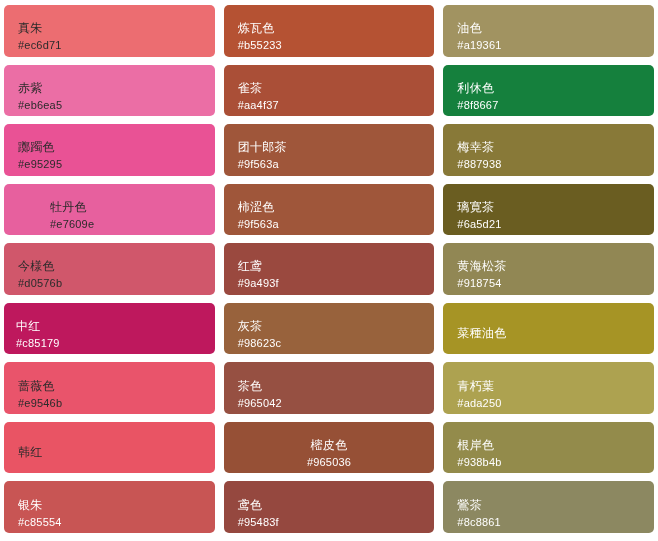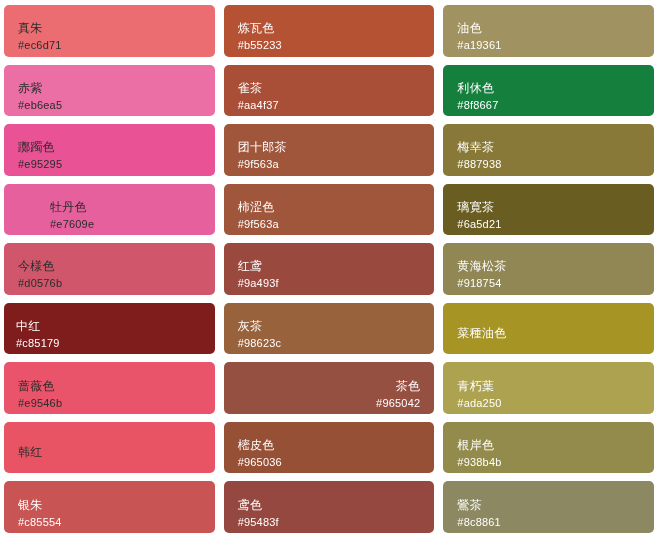--- a/index.html
+++ b/index.html
@@ -113,47 +113,47 @@
       <div class="swatch-hex">#d0576b</div>
     </div>
     <div class="swatch light-text" style="background: rgb(154, 73, 63); grid-area: 5 / 2;">
       <div class="swatch-name">红鸢</div>
       <div class="swatch-hex">#9a493f</div>
     </div>
     <div class="swatch light-text" style="background: rgb(145, 135, 84); grid-area: 5 / 3;">
       <div class="swatch-name">黄海松茶</div>
       <div class="swatch-hex">#918754</div>
     </div>
-    <div class="swatch light-text" style="background: #7f1d1d; grid-area: 6 / 1; padding-left: 12px;">
+    <div class="swatch light-text" style="background: #be185d; grid-area: 6 / 1; padding-left: 12px;">
       <div class="swatch-name">中红</div>
       <div class="swatch-hex">#c85179</div>
     </div>
     <div class="swatch light-text" style="background: rgb(152, 98, 60); grid-area: 6 / 2;">
       <div class="swatch-name">灰茶</div>
       <div class="swatch-hex">#98623c</div>
     </div>
     <div class="swatch light-text" style="background: rgb(166, 148, 37); grid-area: 6 / 3;">
       <div class="swatch-name">菜種油色</div>
     </div>
     <div class="swatch dark-text" style="background: rgb(233, 84, 107); grid-area: 7 / 1;">
       <div class="swatch-name">蔷薇色</div>
       <div class="swatch-hex">#e9546b</div>
     </div>
-    <div class="swatch light-text" style="background: rgb(150, 80, 66); grid-area: 7 / 2; align-items: flex-end;">
+    <div class="swatch light-text" style="background: rgb(150, 80, 66); grid-area: 7 / 2;">
       <div class="swatch-name">茶色</div>
       <div class="swatch-hex">#965042</div>
     </div>
     <div class="swatch light-text" style="background: rgb(173, 162, 80); grid-area: 7 / 3;">
       <div class="swatch-name">青朽葉</div>
       <div class="swatch-hex">#ada250</div>
     </div>
     <div class="swatch dark-text" style="background: rgb(233, 84, 100); grid-area: 8 / 1;">
       <div class="swatch-name">韩红</div>
     </div>
-    <div class="swatch light-text" style="background: rgb(150, 80, 54); grid-area: 8 / 2;">
+    <div class="swatch light-text" style="background: rgb(150, 80, 54); grid-area: 8 / 2; align-items: center;">
       <div class="swatch-name">樒皮色</div>
       <div class="swatch-hex">#965036</div>
     </div>
     <div class="swatch light-text" style="background: rgb(147, 139, 75); grid-area: 8 / 3;">
       <div class="swatch-name">根岸色</div>
       <div class="swatch-hex">#938b4b</div>
     </div>
     <div class="swatch light-text" style="background: rgb(200, 85, 84); grid-area: 9 / 1;">
       <div class="swatch-name">银朱</div>
       <div class="swatch-hex">#c85554</div>

